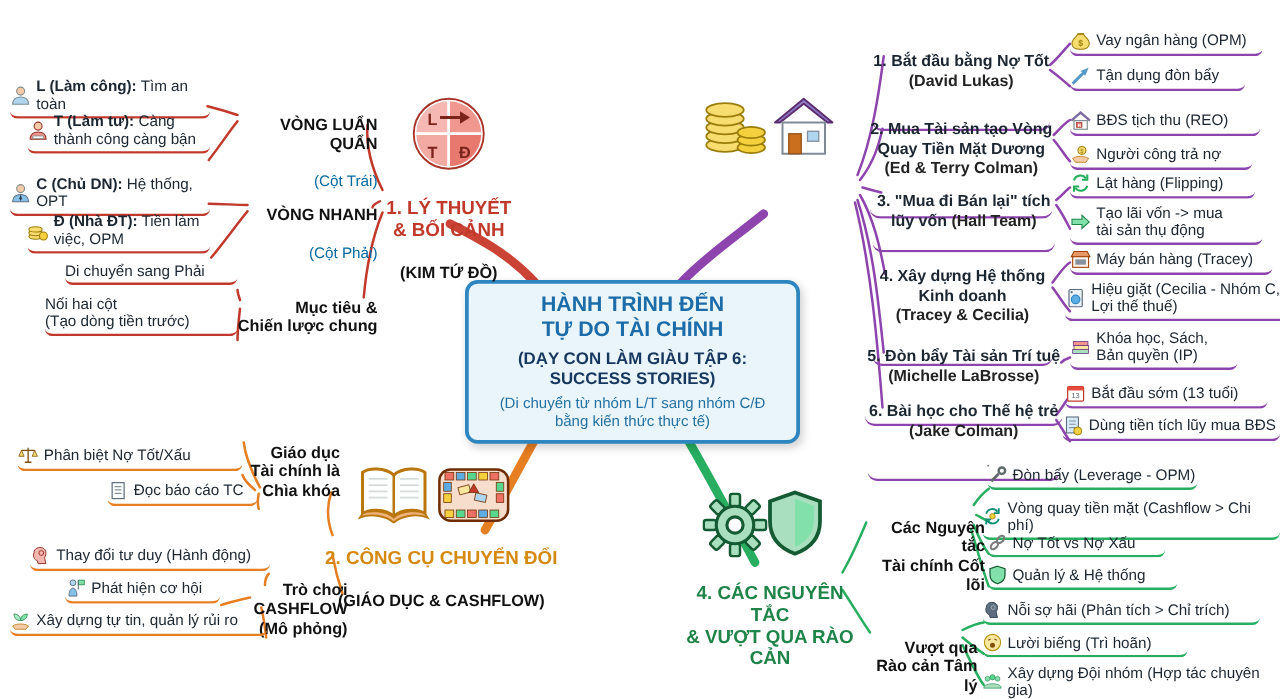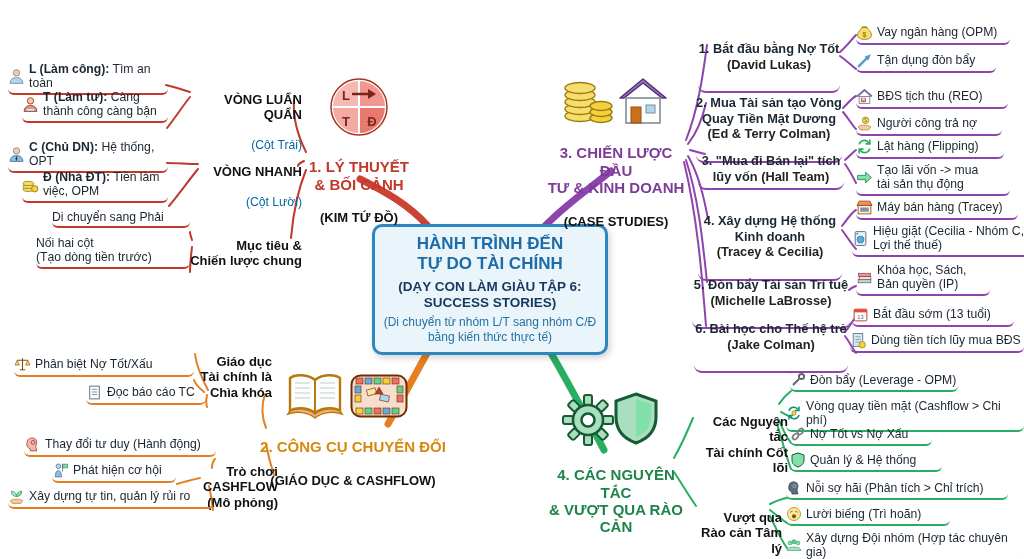--- a/index.html
+++ b/index.html
@@ -17,26 +17,26 @@
   
   .head{font-weight:bold;font-size:13px;line-height:1.2;text-align:right;white-space:pre-line;color:#111}
   .head .sub{font-weight:normal;font-size:12.2px;color:#0369a1}
   
   .blabel{text-align:center;white-space:pre-line;line-height:1.15}
   .blabel .t{font-weight:bold;font-size:15px}
   .blabel .s{font-weight:bold;font-size:13px;color:#111}
   .t-red{color:#c0392b}.t-org{color:#d68910}.t-pur{color:#7d3c98}.t-grn{color:#1e8449}
   
   .item{text-align:center;font-size:12.8px;line-height:1.2;border-bottom:2px solid #8e44ad;
-        border-radius:0 0 8px 8px;padding-bottom:4px;white-space:pre-line}
+        border-radius:0 0 8px 8px;padding-bottom:16px;white-space:pre-line}
   .item .tt{font-weight:bold}
   .item .sn{font-weight:bold;color:#222}
   
   #center-box{background:#eaf5fb;border:3px solid #2e86c1;border-radius:10px;
-              box-shadow:2px 3px 7px rgba(0,0,0,.18);text-align:center;padding:7px 6px}
+              box-shadow:2px 3px 7px rgba(0,0,0,.18);text-align:center;padding:7px 22px}
   #center-box .ttl{font-weight:bold;font-size:17px;color:#1b6ca8;line-height:1.2;white-space:pre-line}
   #center-box .stl{font-weight:bold;font-size:13.5px;color:#17375e;line-height:1.22;white-space:pre-line;margin-top:4px}
   #center-box .nte{font-size:12px;color:#2471a3;line-height:1.25;white-space:pre-line;margin-top:3px}
   .ic{flex:0 0 auto}
 </style>
 </head>
 <body>
 
 <div id="canvas">
 
@@ -150,21 +150,21 @@
           <circle cx="8" cy="4.6" r="3" fill="#f5cba7" stroke="#943126" stroke-width=".8"></circle>
           <path d="M2,14.5 C2,10.8 4.7,9 8,9 s6,1.8 6,5.5 Z" fill="#f1948a" stroke="#943126" stroke-width=".8"></path>
           <path d="M4,12 h8 v2 h-8 Z" fill="#fdfefe" stroke="#7f8c8d" stroke-width=".6"></path>
         </svg>
       </span>
     <span class="txt"><b>T (Làm tư):</b><span> Càng thành công càng bận</span></span>
   </div>
 
   <div class="abs head" style="left:196px;top:148px;width:106px">
     <div>VÒNG NHANH</div>
-    <div class="sub">(Cột Lười)</div>
+    <div class="sub">(Cột Phải)</div>
   </div>
   <div class="abs leaf c-red" style="left:8px;top:140px;width:160px">
     <span class="ic">
         <svg width="17" height="17" viewBox="0 0 16 16">
           <circle cx="8" cy="4.6" r="3" fill="#f5cba7" stroke="#7f8c8d" stroke-width=".8"></circle>
           <path d="M2,14.5 C2,10.8 4.7,9 8,9 s6,1.8 6,5.5 Z" fill="#85c1e9" stroke="#5d6d7e" stroke-width=".8"></path>
           <path d="M8,9 l1,3 -1,2 -1,-2 Z" fill="#2c3e50"></path>
         </svg>
       </span>
     <span class="txt"><b>C (Chủ DN):</b><span> Hệ thống, OPT</span></span>
@@ -313,25 +313,20 @@
     </svg>
   </span>
   <span class="abs" style="left:618px;top:76px">
     <svg width="50" height="50" viewBox="0 0 50 50">
       <path d="M2,22 L25,3 L48,22 L44,22 L25,7 L6,22 Z" fill="#8e7cc3" stroke="#5b2c6f" stroke-width="1.5" stroke-linejoin="round"></path>
       <rect x="8" y="22" width="34" height="25" fill="#fdfefe" stroke="#808b96" stroke-width="1.6"></rect>
       <rect x="13" y="31" width="10" height="16" fill="#ca6f1e" stroke="#935116" stroke-width="1"></rect>
       <rect x="28" y="29" width="9" height="8" fill="#aed6f1" stroke="#808b96" stroke-width="1"></rect>
     </svg>
   </span>
-  <div class="abs blabel" style="left:546px;top:126px;width:140px">
-    <div class="t t-pur">3. CHIẾN LƯỢC ĐẦU
-TƯ &amp; KINH DOANH</div>
-    <div class="s">(CASE STUDIES)</div>
-  </div>
 
   <div class="abs item" style="left:698px;top:26px;width:142px">
     <div class="tt">1. Bắt đầu bằng Nợ Tốt</div><div class="sn">(David Lukas)</div>
   </div>
   <div class="abs leaf c-pur" style="left:856px;top:24px;width:154px">
     <span class="ic">
         <svg width="17" height="17" viewBox="0 0 16 16">
           <path d="M6,3 h4 l1.5,2 c1.8,1.6 3,3.3 3,5.3 0,2.6 -2.6,4.2 -6.5,4.2 S1.5,12.9 1.5,10.3 c0,-2 1.2,-3.7 3,-5.3 Z" fill="#f7dc6f" stroke="#9a7d0a" stroke-width=".8"></path>
           <path d="M5.5,3 h5" stroke="#9a7d0a" stroke-width="1.2"></path>
           <text x="8" y="12.3" font-size="6.5" font-weight="bold" fill="#9a7d0a" text-anchor="middle">$</text>

